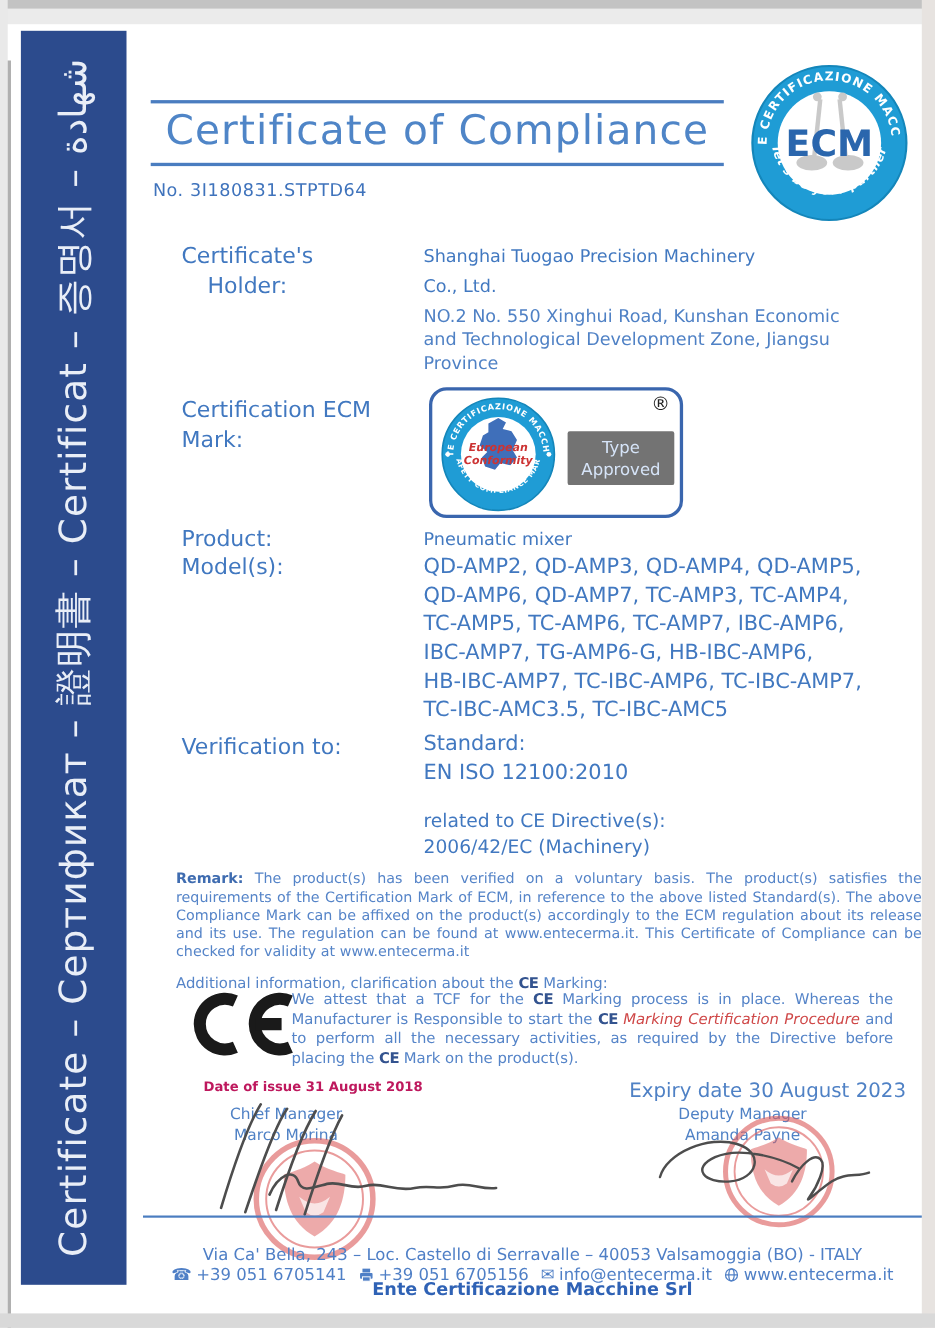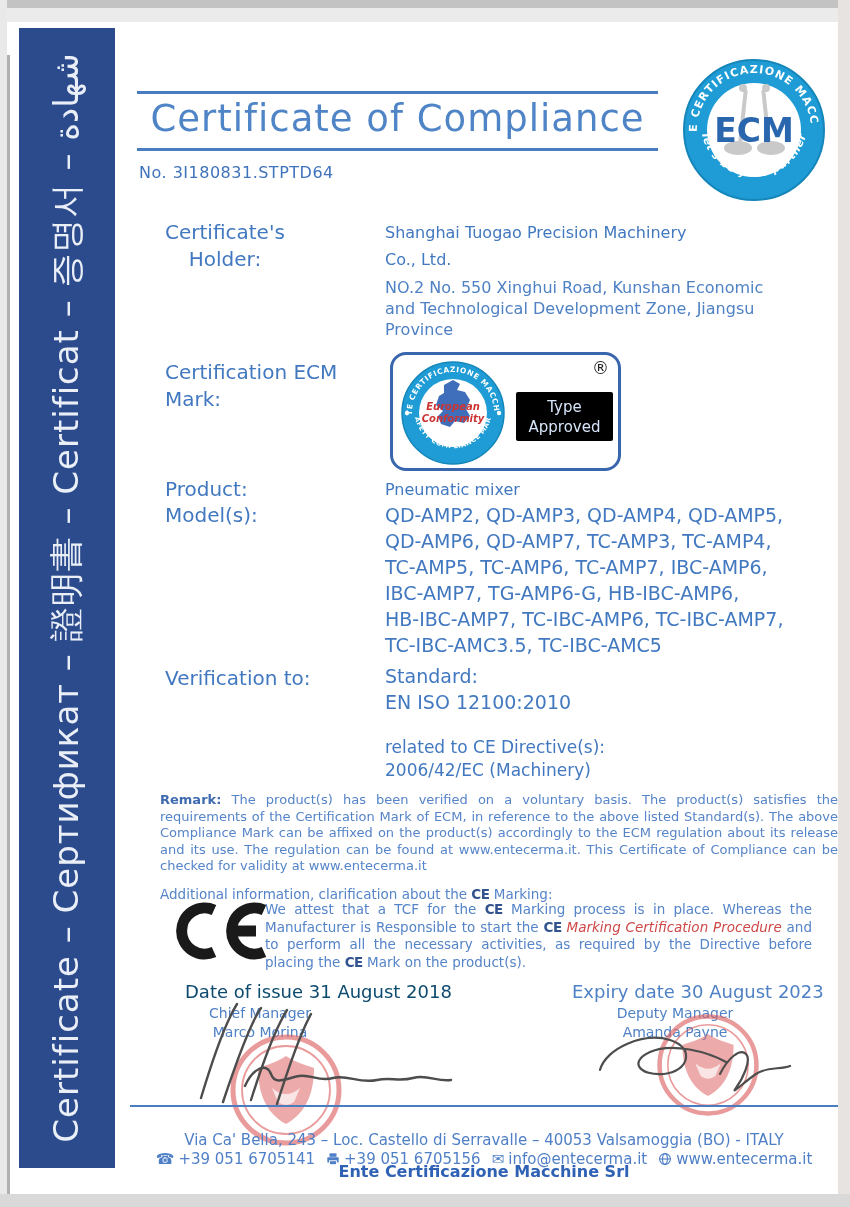--- a/index.html
+++ b/index.html
@@ -35,21 +35,21 @@
   .val-sm { position:absolute; left:385px; font-size:16px; color:#4f81c5; line-height:21px; white-space:pre-line; }
 
   .holder-label { top:219px;text-align:center; }
   .holder-name { top:219px; width:440px; }
   .holder-address { top:277px; }
 
   .mark-label { top:359px; }
   .mark-box { position:absolute; left:390px; top:352px; width:231px; height:119px;
     border:3px solid #3a66ae; border-radius:16px; background:#fff; }
   .mark-badge { position:absolute; left:7px; top:5px; width:106px; height:106px; }
-  .type-box { position:absolute; left:123px; top:37px; width:97px; height:49px; background:#000000;
+  .type-box { position:absolute; left:123px; top:37px; width:97px; height:49px; background:#737373;
     border-radius:2px; color:#d6e4f8; font-size:15px; line-height:20px; display:flex;
     align-items:center; justify-content:center; text-align:center; white-space:pre-line; }
   .reg-mark { position:absolute; right:9px; top:3px; font-size:17px; color:#222; }
 
   .product-label { top:476px; }
   .product-value { top:476px; }
   .models-label { top:502px; }
   .models-value { top:502px; width:440px; font-size:19px; line-height:26px; }
 
   .verif-label { top:665px; }
@@ -61,21 +61,21 @@
   .remark b { color:#3f6cb0;margin-top:36px; }
   .remark-note { text-align:left; }
 
   .additional { position:absolute; left:160px; top:886px; width:678px; font-size:13.5px; color:#5584c8; }
   .ce-inline { font-weight:700; color:#33538f; letter-spacing:-0.5px; }
   .ce-logo { position:absolute; left:168px; top:899px; width:100px; height:64px; }
   .ce-par { position:absolute; left:265px; top:901px; width:547px; font-size:13.5px;
     line-height:17.6px; color:#5584c8; text-align:justify; }
   .red-italic { color:#cf4747; font-style:italic; }
 
-  .issue-date { position:absolute; left:185px; top:981px; font-size:18px; color:#0c4a6e; }
+  .issue-date { position:absolute; left:185px; top:981px; font-size:12px; color:#be185d;font-weight:bold; }
   .expiry-date { position:absolute; left:572px; top:981px; font-size:18px; color:#4f81c5; }
   .manager { position:absolute; width:170px; text-align:center; font-size:14px; line-height:19px; color:#4f81c5; white-space:pre-line; }
   .chief { left:175px; top:1004px; }
   .deputy { left:590px; top:1004px; }
 
   .stamp { position:absolute; opacity:0.62; }
   .stamp-left { left:228px; top:1032px; width:116px; height:116px; }
   .stamp-right { left:655px; top:1012px; width:106px; height:106px; }
   .sig { position:absolute; }
   .sig-left { left:193px; top:998px; width:300px; height:112px; }

